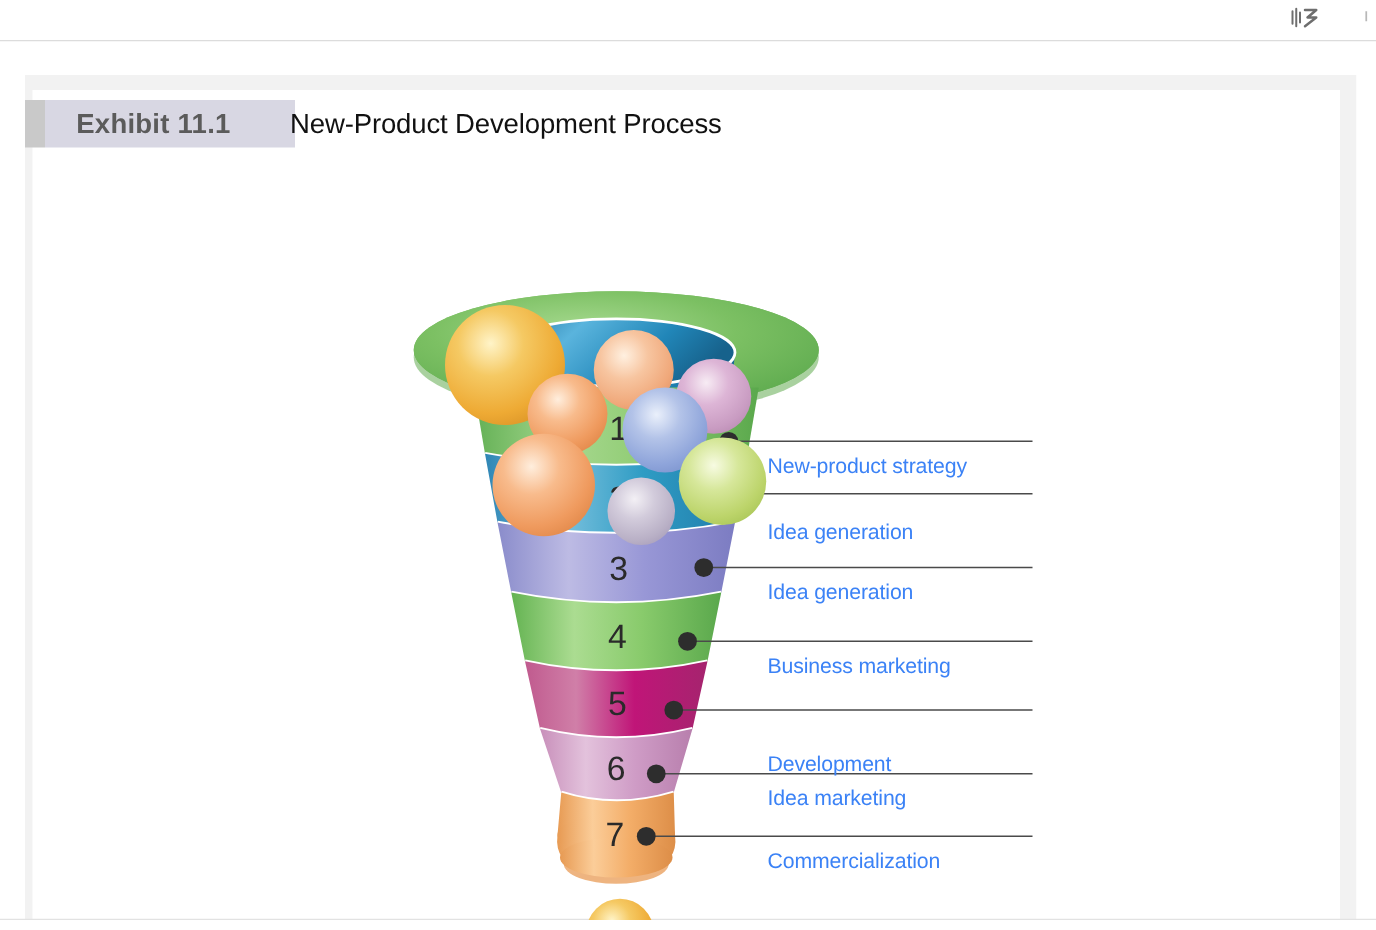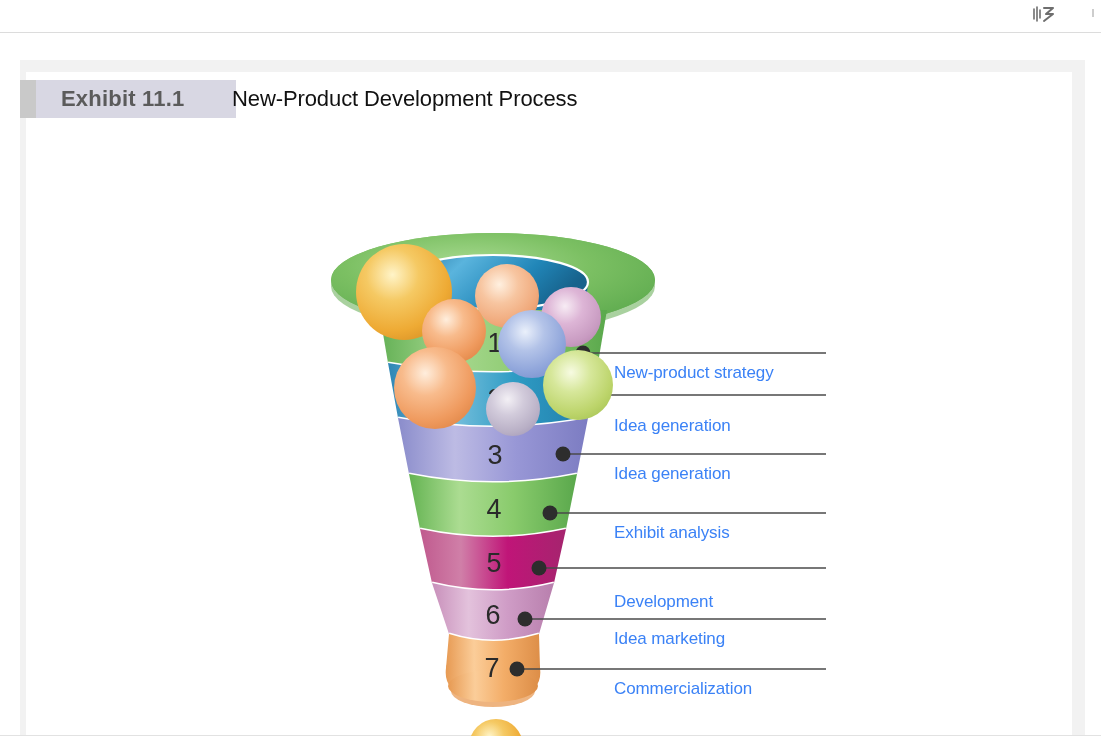--- a/index.html
+++ b/index.html
@@ -318,20 +318,20 @@
 
       <g>
         <circle cx="470" cy="626" r="27" fill="url(#sp-gold)"></circle>
       </g>
     </svg>
 
     <div class="label-layer">
       <div class="stage-label" style="left:588px; top:243px;">New-product strategy</div>
       <div class="stage-label" style="left:588px; top:296px;">Idea generation</div>
       <div class="stage-label" style="left:588px; top:344px;">Idea generation</div>
-      <div class="stage-label" style="left:588px; top:403px;">Exhibit analysis</div>
-      <div class="stage-label" style="left:588px; top:472px;">Development</div>
+      <div class="stage-label" style="left:588px; top:403px;">Business marketing</div>
+      <div class="stage-label" style="left:588px; top:482px;">Development</div>
       <div class="stage-label" style="left:588px; top:509px;">Idea marketing</div>
       <div class="stage-label" style="left:588px; top:559px;">Commercialization</div>
     </div>
 
   </div>
 </div>
 
 </body></html>

